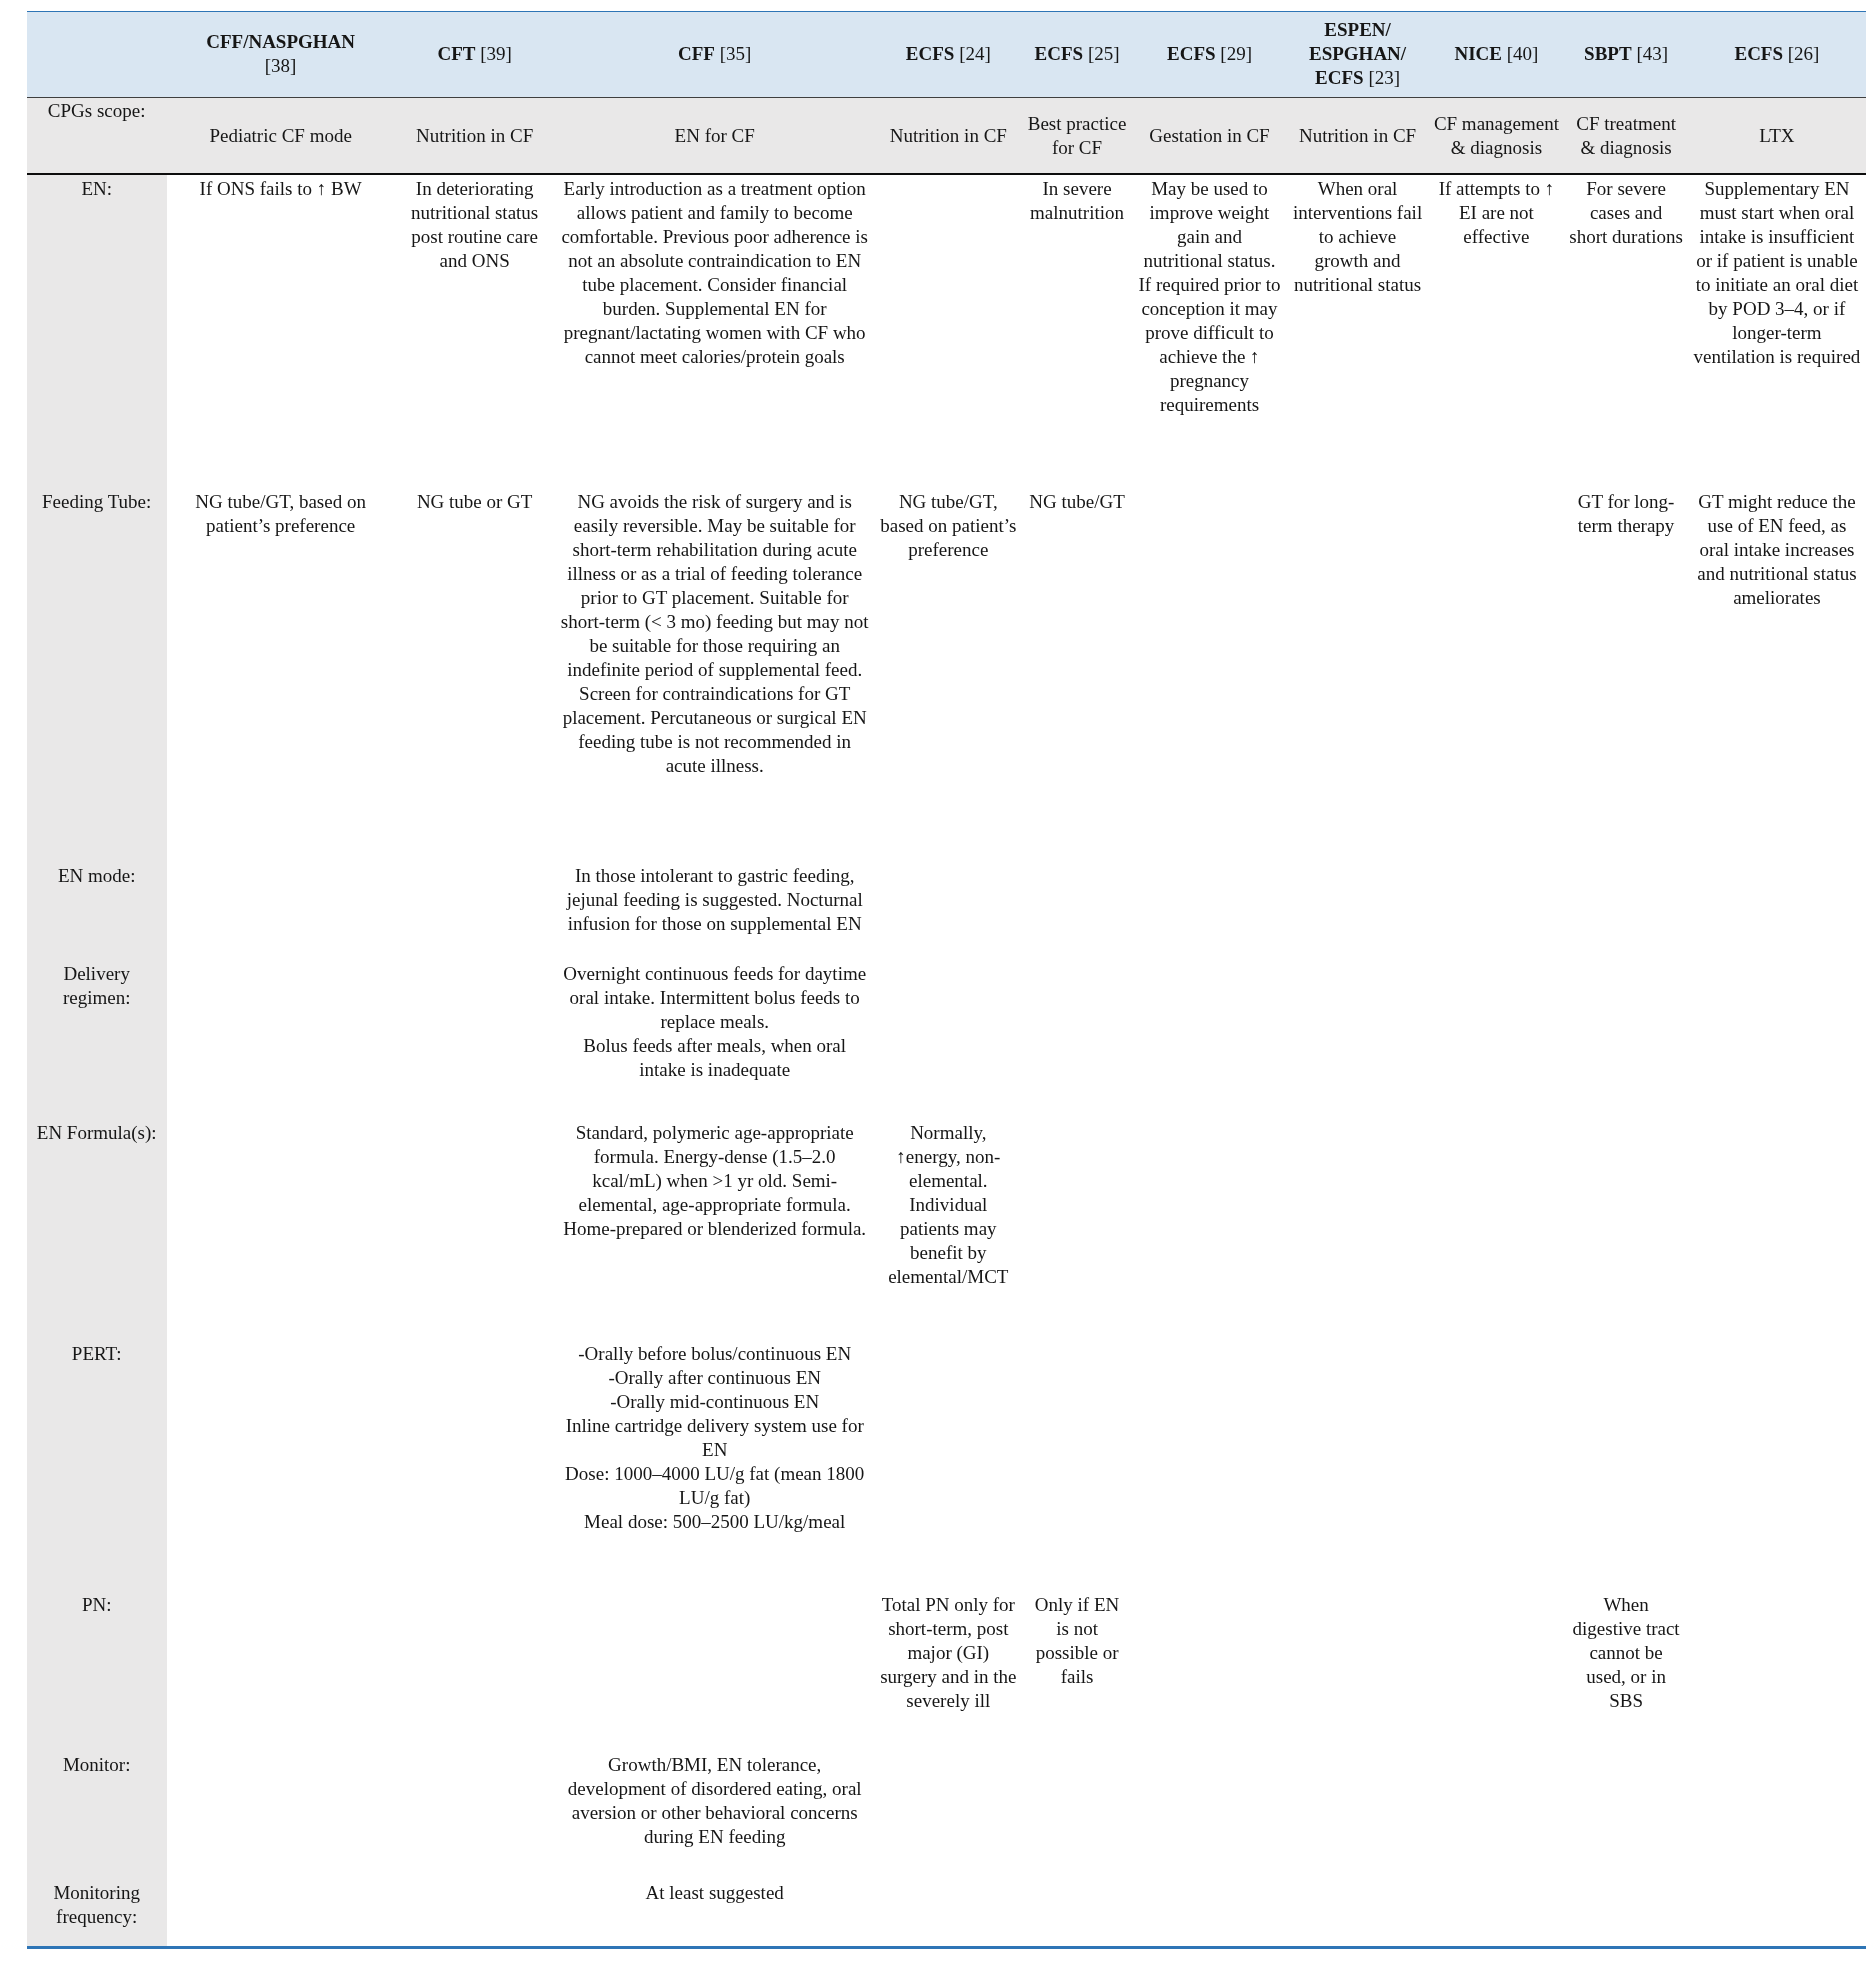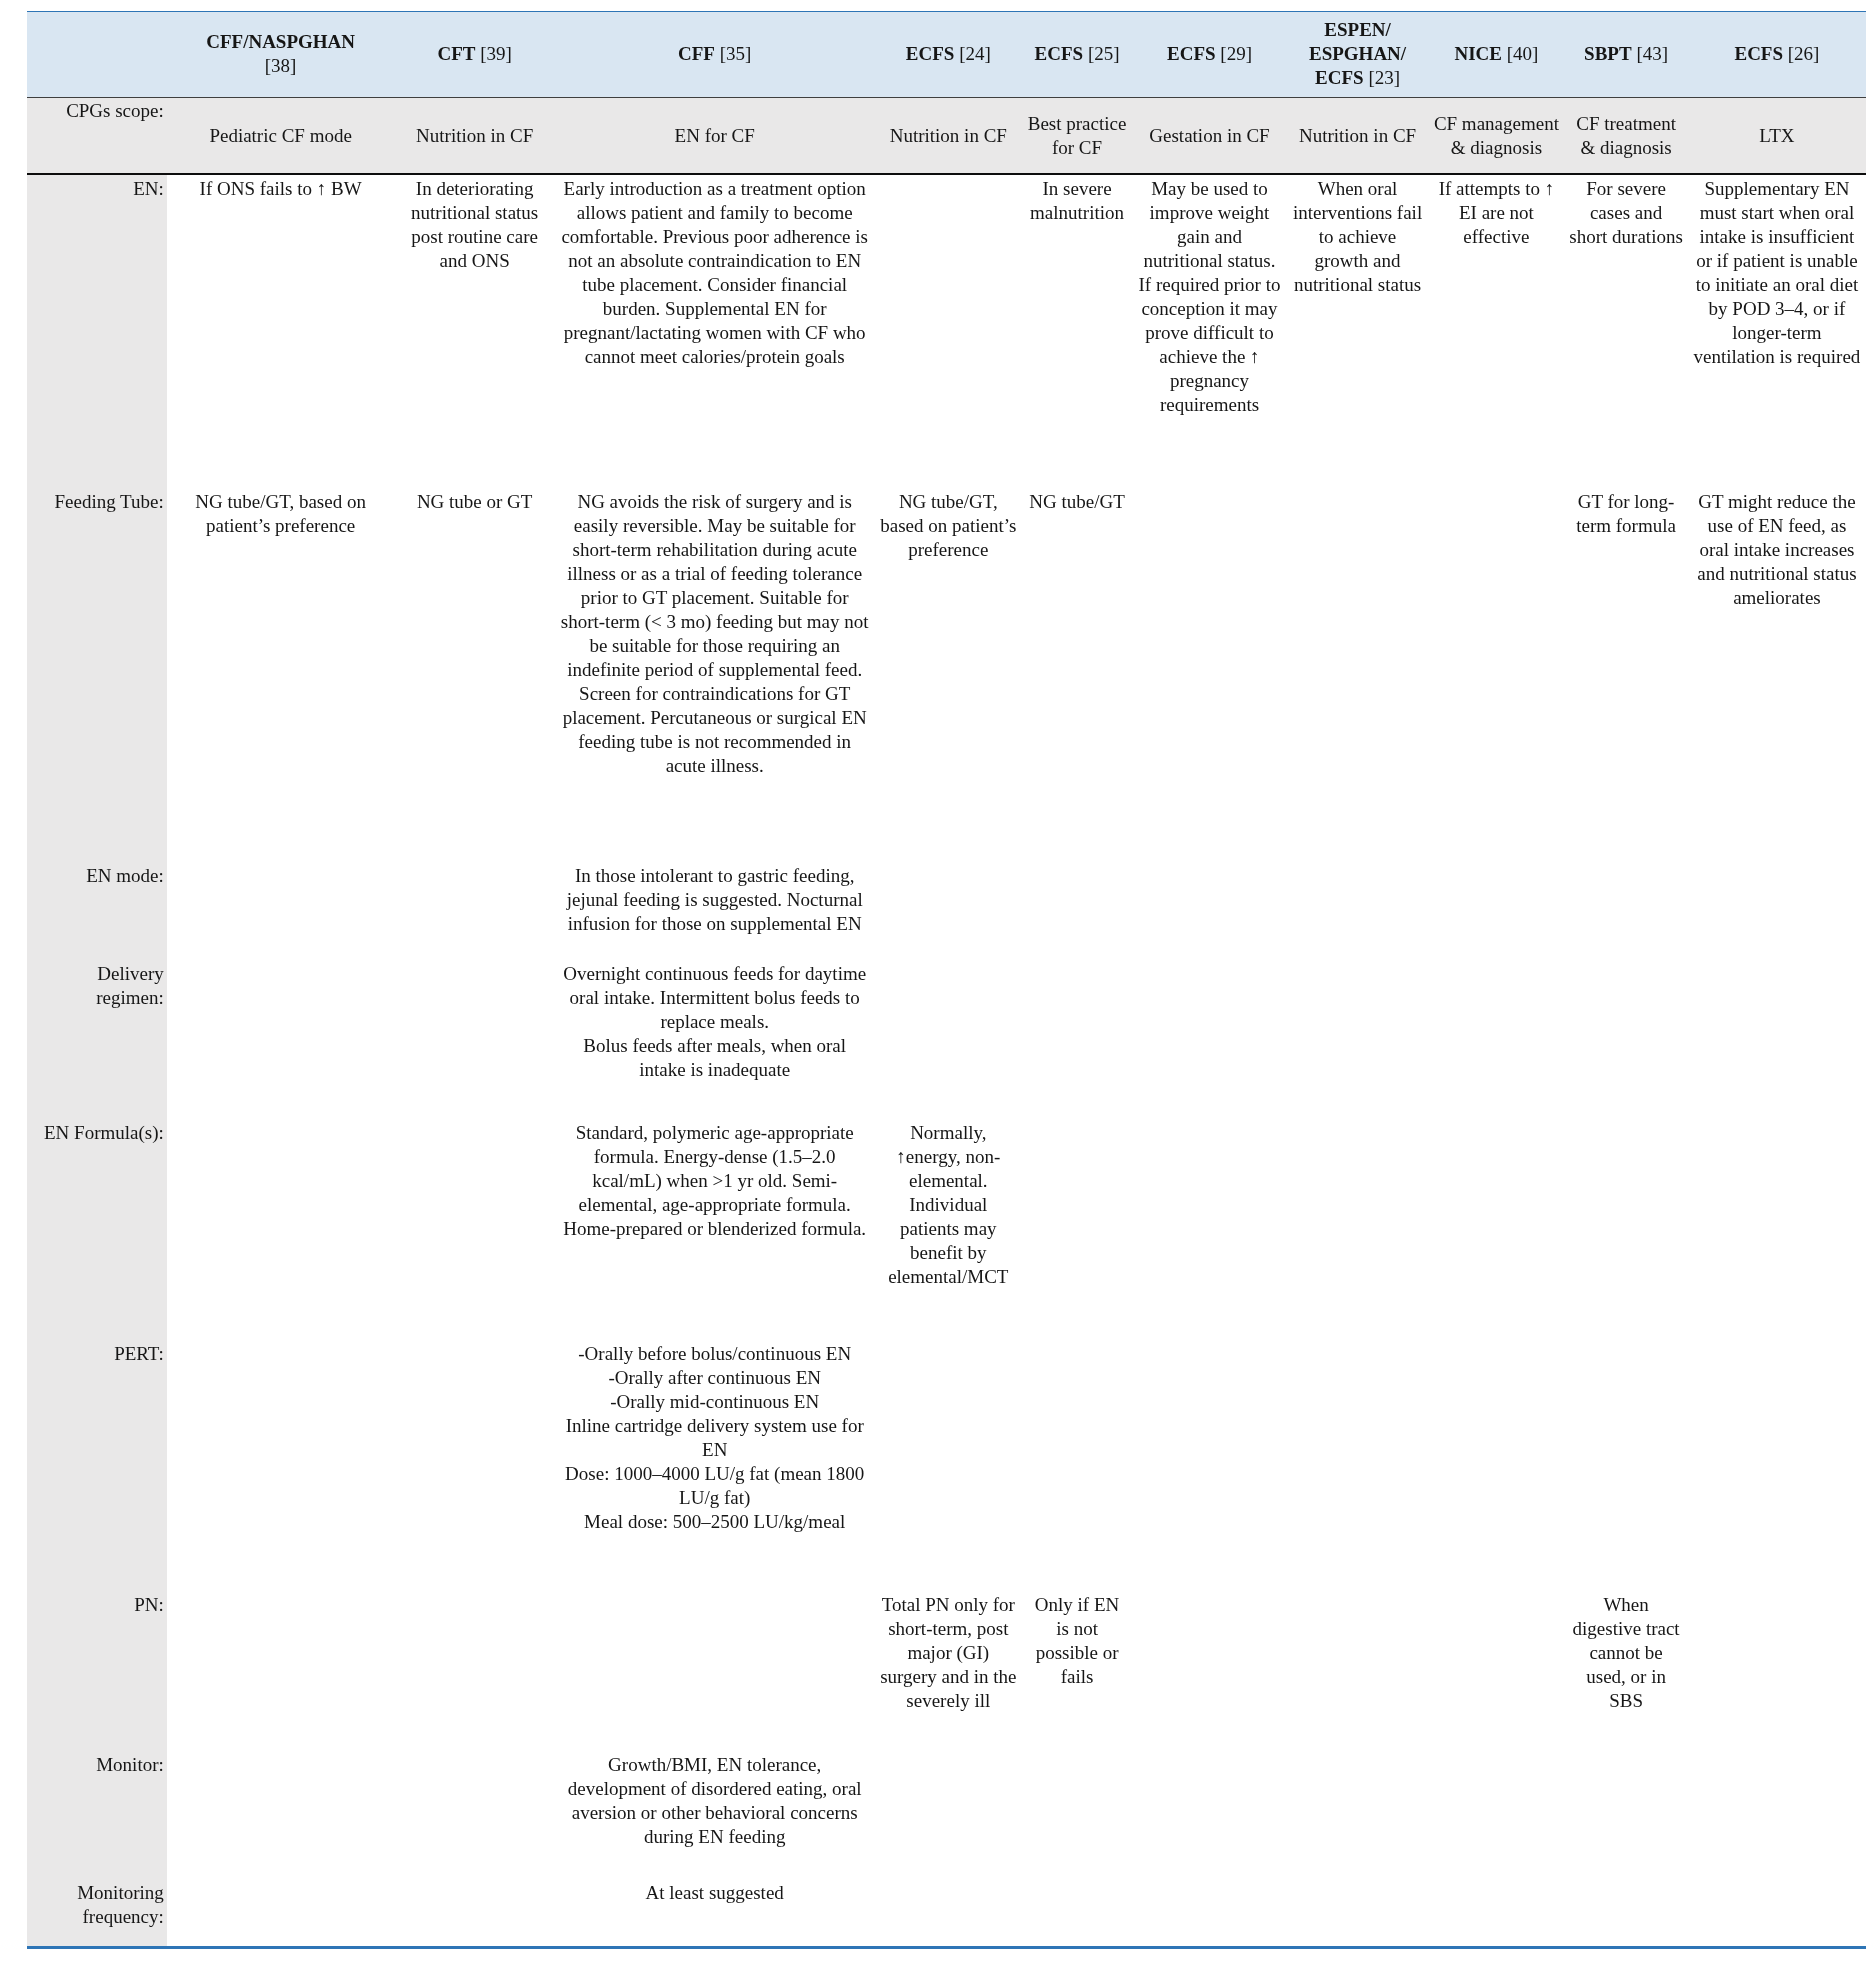--- a/index.html
+++ b/index.html
@@ -57,21 +57,21 @@
     padding: 5.5px 3.7px;
     border-bottom: 2.3px solid #0d0d0d;
     font-weight: normal;
     white-space: pre-line;
   }
 
   tbody th.row-label {
     background: #e9e8e8;
     font-weight: normal;
     vertical-align: top;
-    text-align: right;
+    text-align: center;
     padding: 1.8px 2.8px;
     white-space: pre-line;
   }
   tbody td {
     vertical-align: top;
     text-align: center;
     padding: 1.8px 4.6px 2.8px 4.6px;
     white-space: pre-line;
   }
   tbody tr:last-child th,
@@ -144,21 +144,21 @@
         <tr>
           <th class="row-label" scope="row">Feeding Tube:</th>
           <td>NG tube/GT, based on patient’s preference</td>
           <td>NG tube or GT</td>
           <td>NG avoids the risk of surgery and is easily reversible. May be suitable for short-term rehabilitation during acute illness or as a trial of feeding tolerance prior to GT placement. Suitable for short-term (&lt; 3 mo) feeding but may not be suitable for those requiring an indefinite period of supplemental feed. Screen for contraindications for GT placement. Percutaneous or surgical EN feeding tube is not recommended in acute illness.</td>
           <td>NG tube/GT, based on patient’s preference</td>
           <td>NG tube/GT</td>
           <td></td>
           <td></td>
           <td></td>
-          <td>GT for long-term formula</td>
+          <td>GT for long-term therapy</td>
           <td>GT might reduce the use of EN feed, as oral intake increases and nutritional status ameliorates</td>
         </tr>
         <tr>
           <th class="row-label" scope="row">EN mode:</th>
           <td></td>
           <td></td>
           <td>In those intolerant to gastric feeding, jejunal feeding is suggested. Nocturnal infusion for those on supplemental EN</td>
           <td></td>
           <td></td>
           <td></td>

